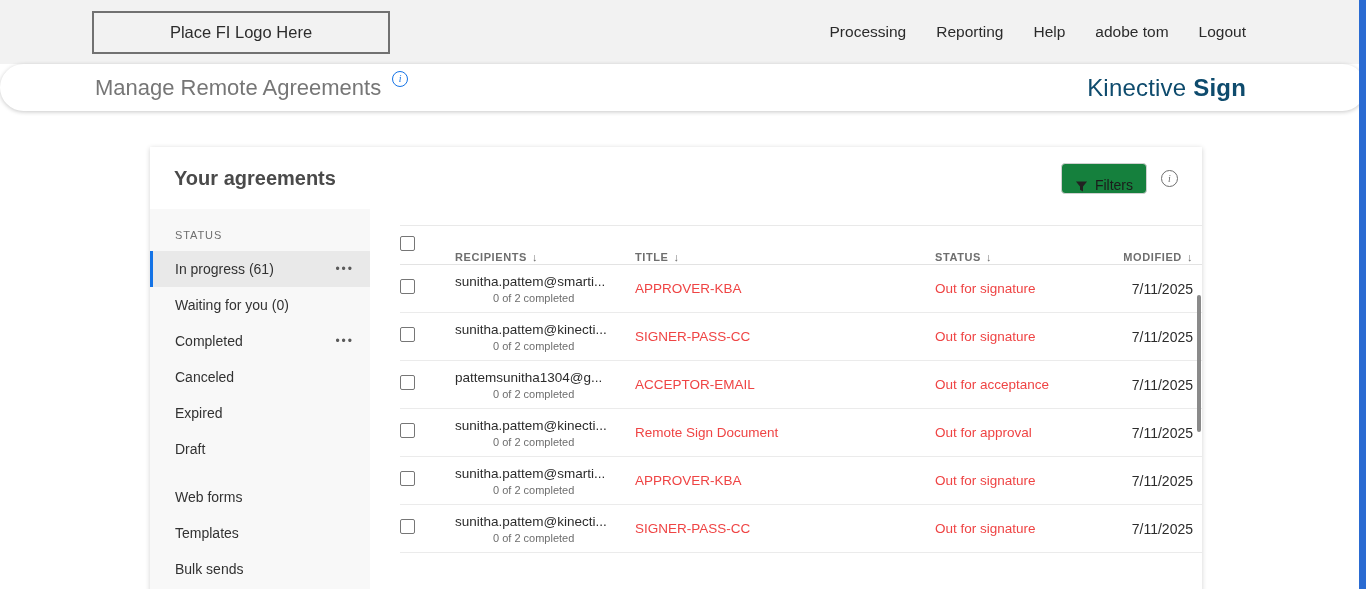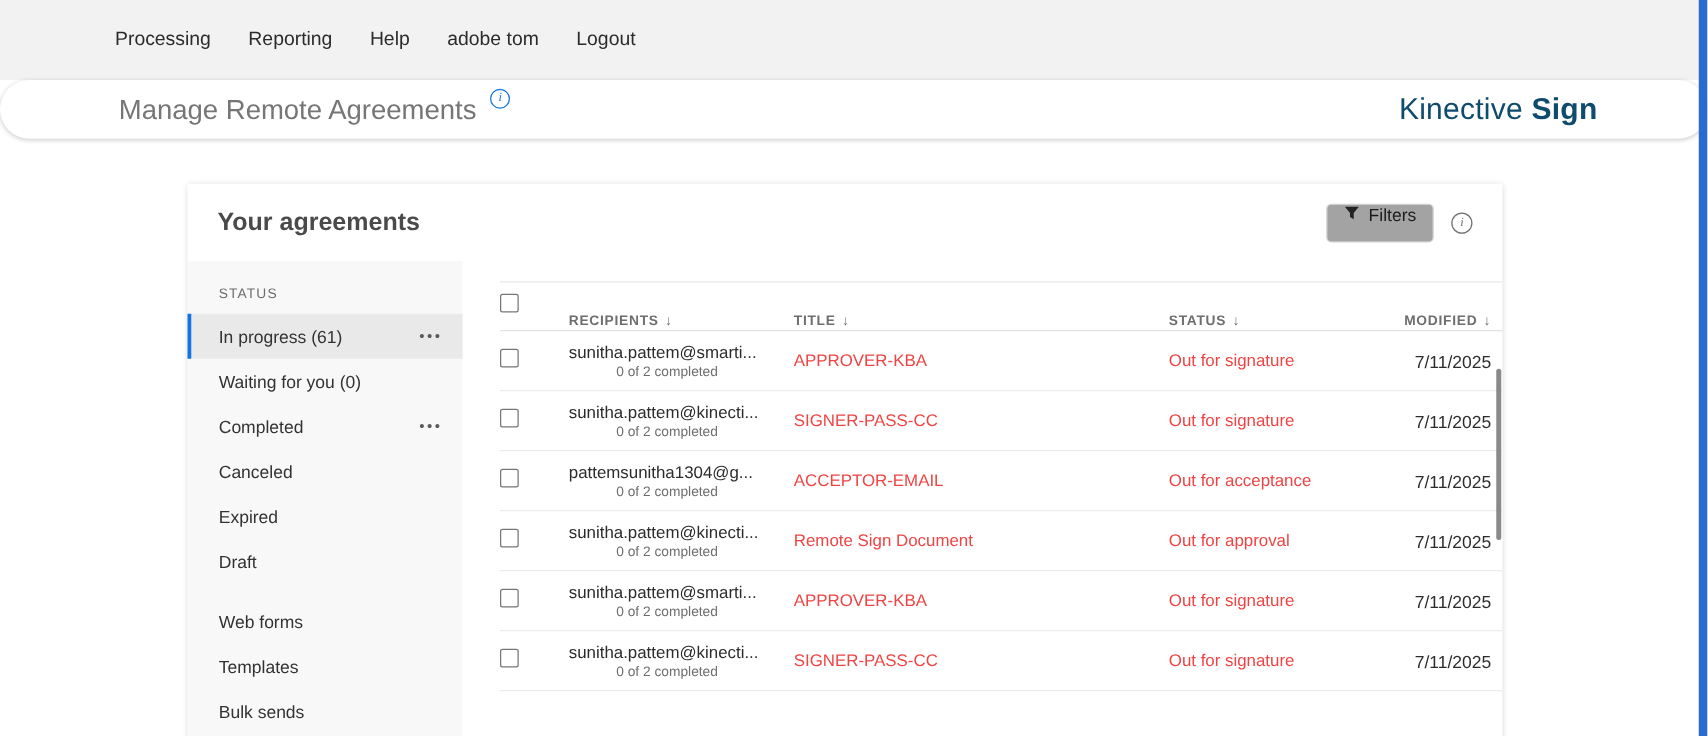--- a/index.html
+++ b/index.html
@@ -33,21 +33,21 @@
   .top-nav { display: flex; gap: 30px; }
   .nav-item { font-size: 15.5px; color: #2b2b2b; cursor: pointer; white-space: nowrap; }
 
   
   .header-bar {
     height: 47px;
     background: #ffffff;
     display: flex;
     align-items: center;
     justify-content: space-between;
-    padding: 0 88px 0 95px;
+    padding: 0 120px 0 95px;
     box-shadow: 0 1px 4px rgba(0,0,0,0.22);
     position: relative;
     z-index: 3;
     border-radius: 28px;
   }
   .page-title-wrap { display: flex; align-items: flex-start; gap: 11px; }
   .page-title { font-size: 22px; font-weight: 400; color: #767676; }
   .info-icon {
     width: 16px; height: 16px;
     border-radius: 50%;
@@ -78,25 +78,25 @@
     height: 62px;
     display: flex;
     align-items: center;
     padding: 0 24px;
   }
   .card-title { font-size: 20px; font-weight: 700; color: #4a4a4a; }
   .card-header .spacer { flex: 1; }
   .filters-btn {
     height: 31px;
     padding: 0 13px;
-    background: #a3a3a3;
+    background: #15803d;
     border: 1px solid #d0d0d0;
     border-radius: 4px;
     display: flex;
-    align-items: flex-start;
+    align-items: flex-end;
     gap: 7px;
     font-size: 14px;
     color: #1b1b1b;
     cursor: pointer;
   }
   .search-box {
     width: 402px;
     height: 32px;
     margin-left: 10px;
     border: 1px solid #c6c6c6;
@@ -220,20 +220,23 @@
     position: absolute;
     right: 0; top: 0;
     width: 7px; height: 100%;
     z-index: 10;
   }
 </style>
 </head>
 <body>
 
 <div class="top-bar">
+  <div class="logo-box">
+    <span>Place FI Logo Here</span>
+  </div>
   <div class="top-nav">
   <span class="nav-item">Processing</span>
 
   <span class="nav-item">Reporting</span>
 
   <span class="nav-item">Help</span>
 
   <span class="nav-item">adobe tom</span>
 
   <span class="nav-item">Logout</span>

